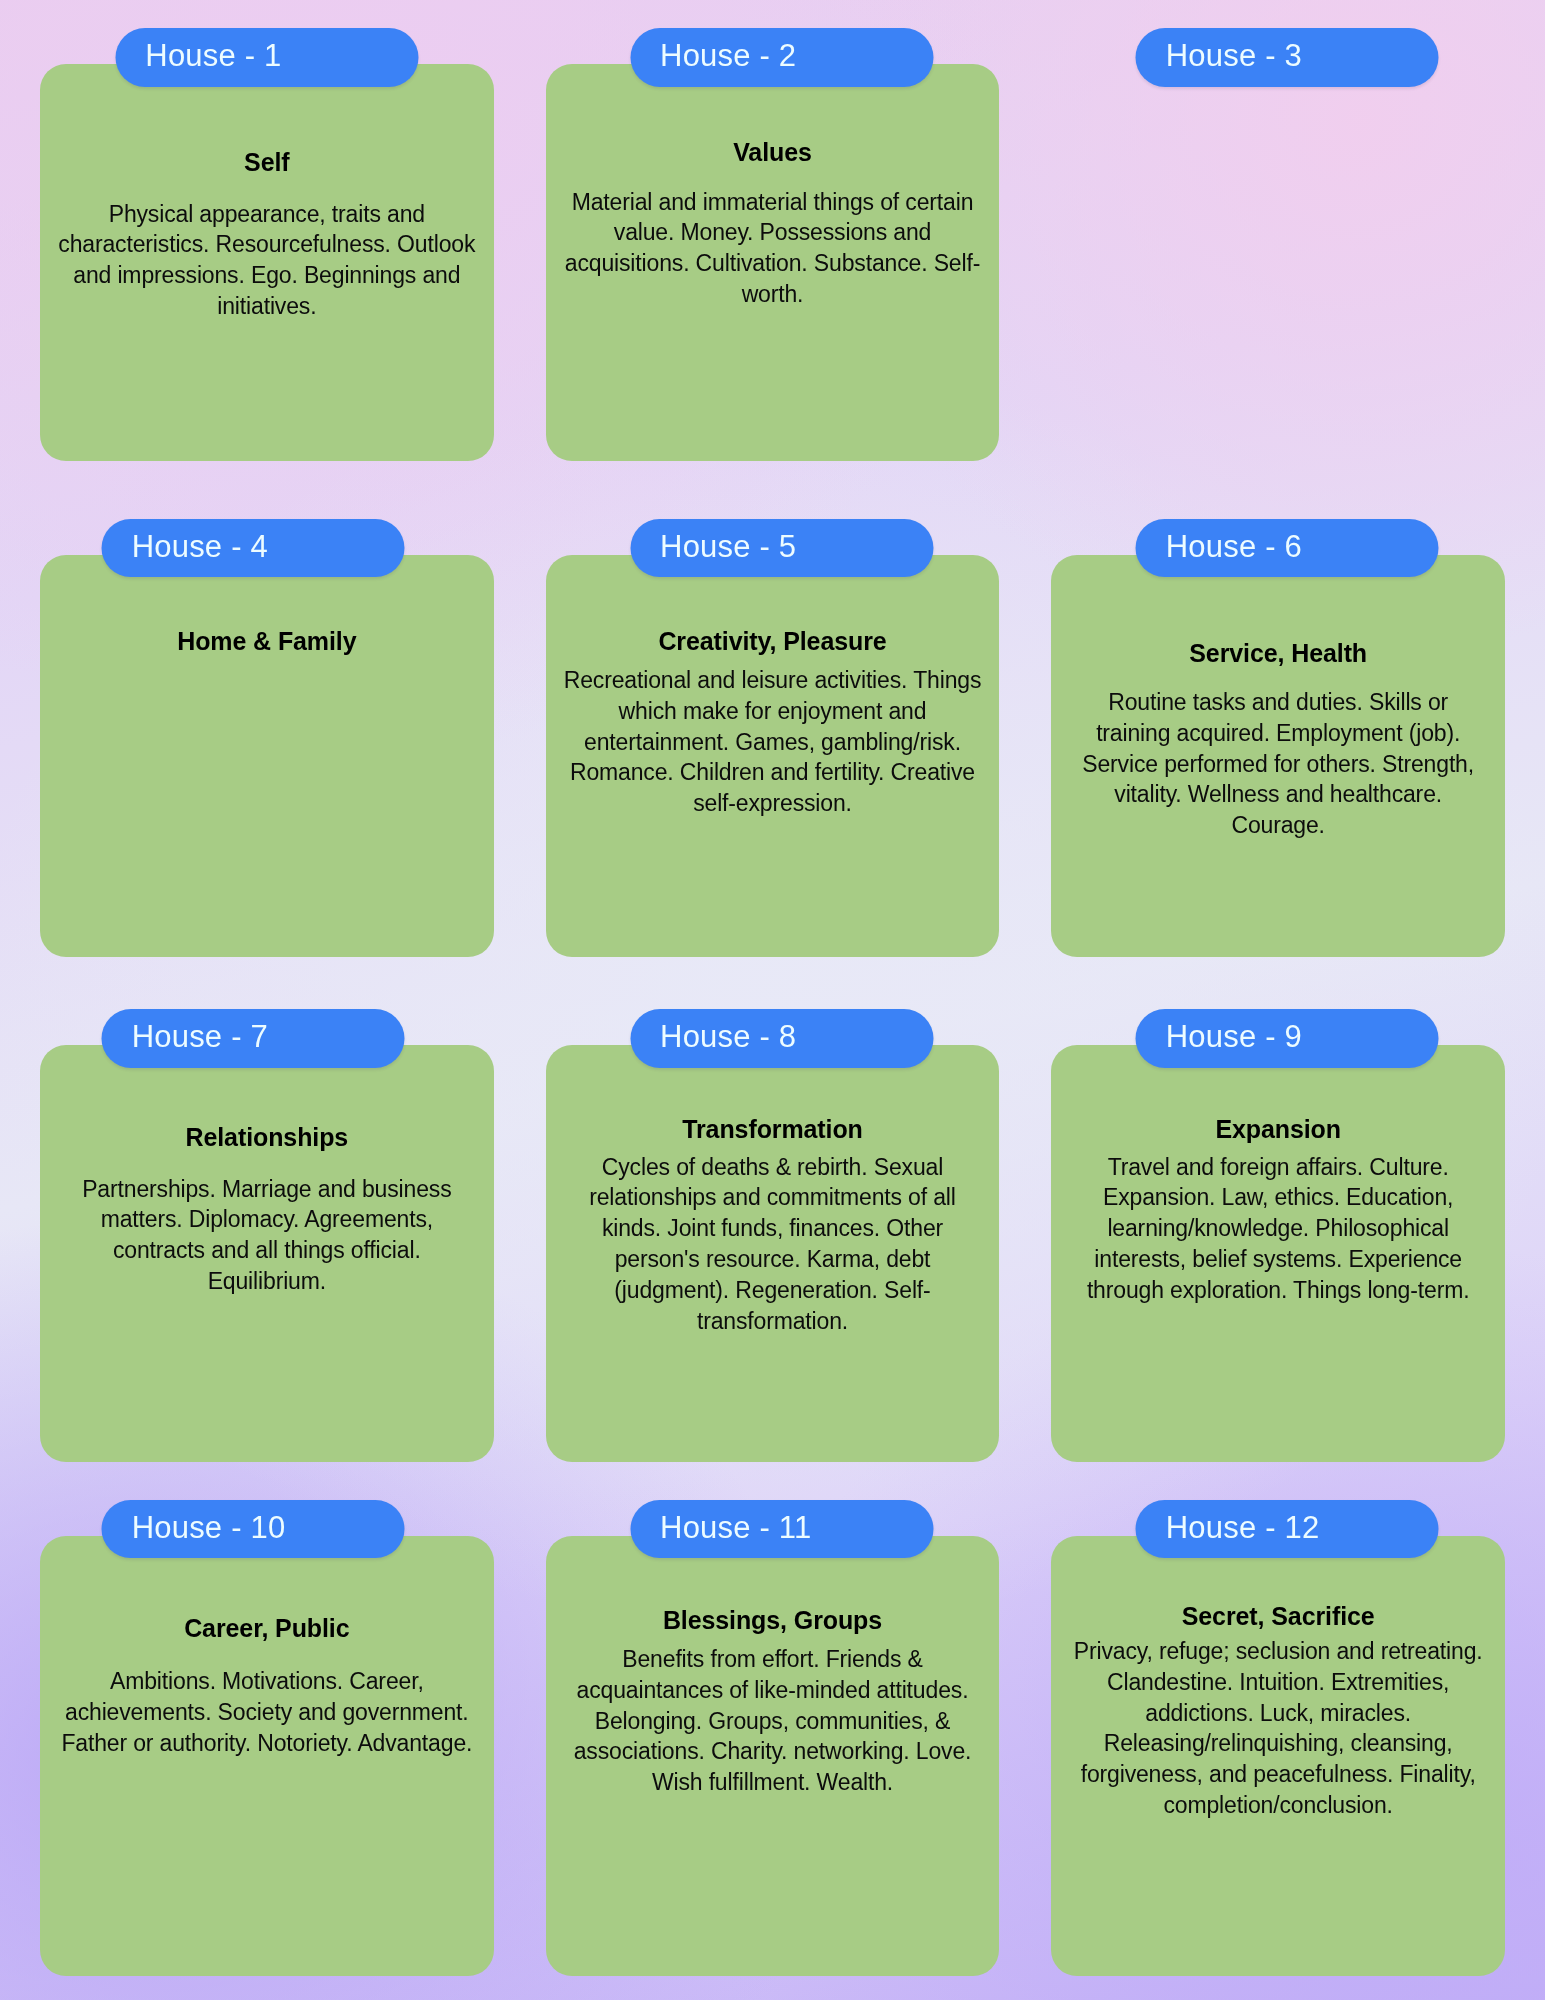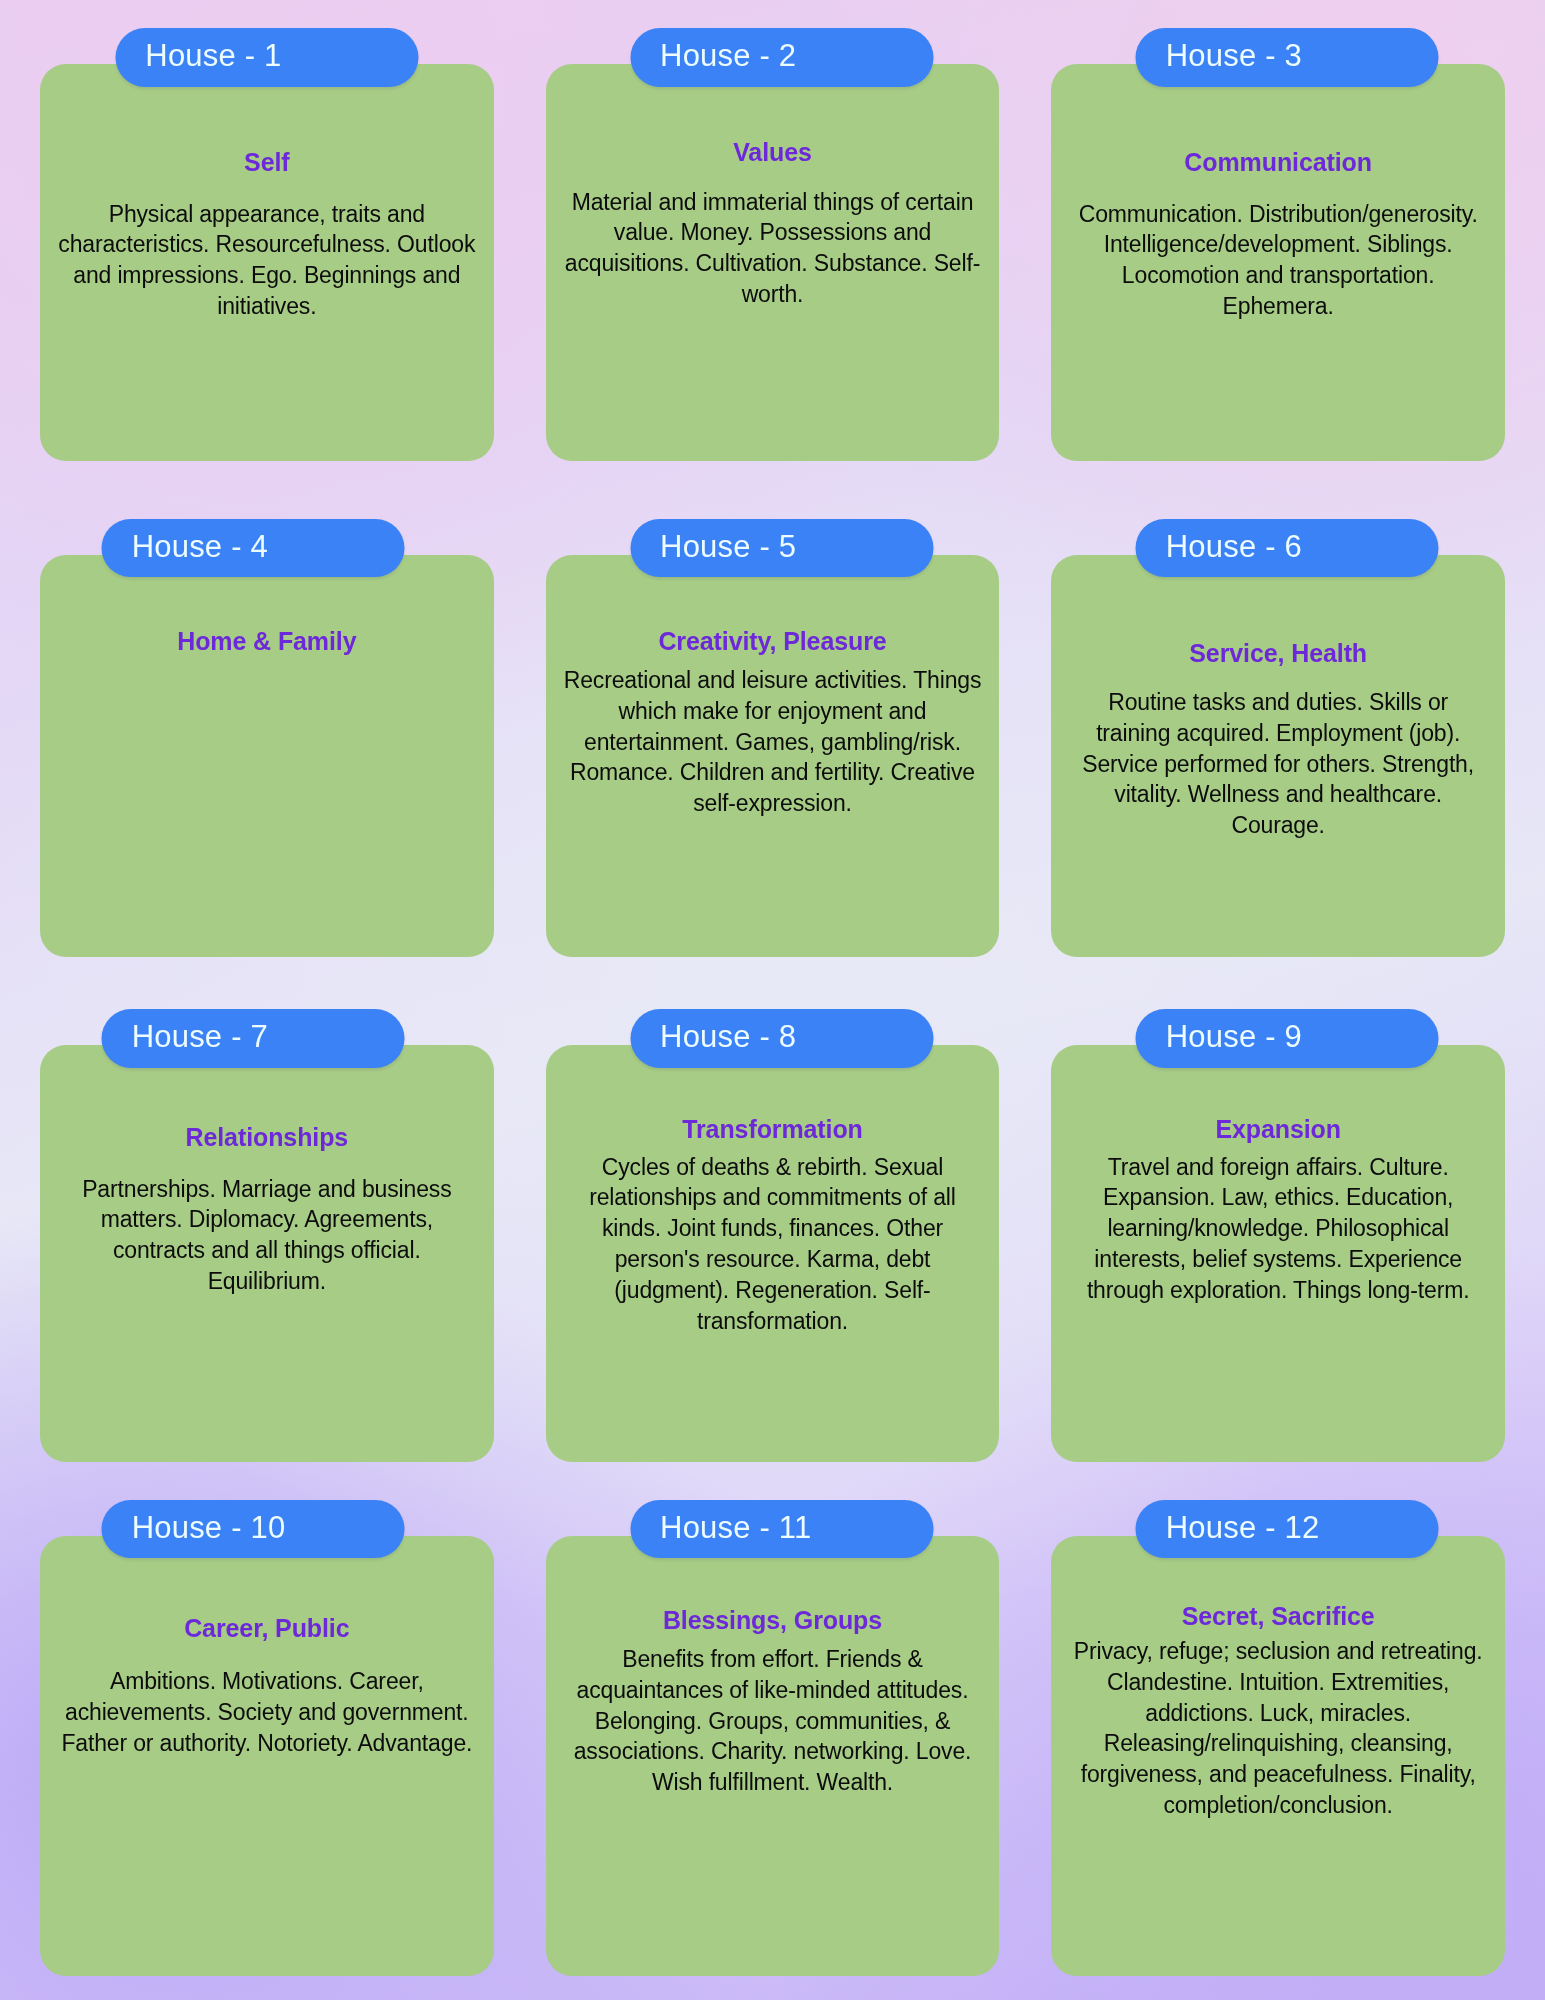--- a/index.html
+++ b/index.html
@@ -64,21 +64,21 @@
     line-height: 1.06;
     letter-spacing: 0.2px;
     white-space: nowrap;
     z-index: 3;
     box-shadow: 0 2px 3px rgba(60,40,90,0.12);
   }
 
   .subtitle {
     font-size: 25px;
     font-weight: bold;
-    color: #6d28d9;
+    color: #000000;
     line-height: 1.14;
     margin: 0 0 14px 0;
     letter-spacing: -0.1px;
   }
 
   .body-text {
     font-size: 23px;
     color: #0c0c0c;
     line-height: 1.34;
     margin: 0;
@@ -129,24 +129,20 @@
 
   <div class="cell r1 h2">
     <div class="card">
       <div class="subtitle">Values</div>
       <div class="body-text">Material and immaterial things of certain value. Money. Possessions and acquisitions. Cultivation. Substance. Self-worth.</div>
     </div>
     <div class="pill">House - 2</div>
   </div>
 
   <div class="cell r1 h3">
-    <div class="card">
-      <div class="subtitle">Communication</div>
-      <div class="body-text">Communication. Distribution/generosity. Intelligence/development. Siblings. Locomotion and transportation. Ephemera.</div>
-    </div>
     <div class="pill">House - 3</div>
   </div>
 
   <div class="cell r2 h4">
     <div class="card">
       <div class="subtitle">Home &amp; Family</div>
     </div>
     <div class="pill">House - 4</div>
   </div>
 

